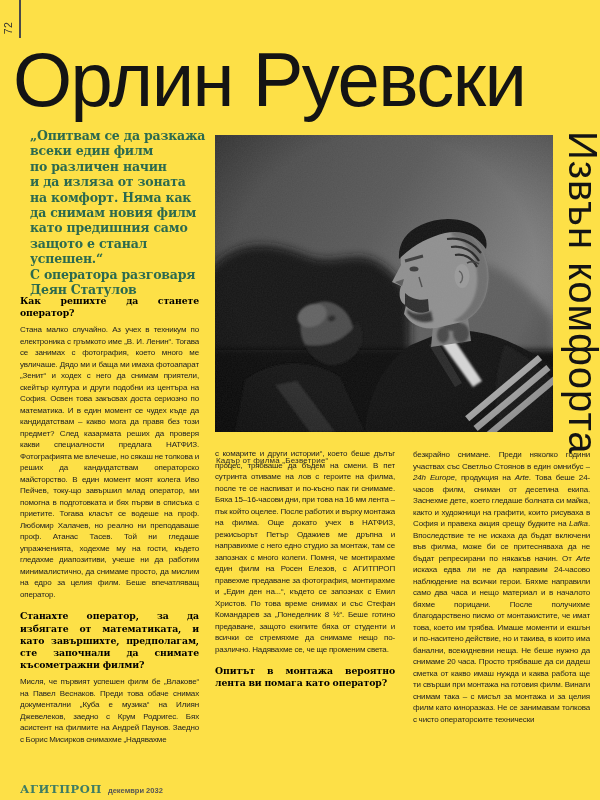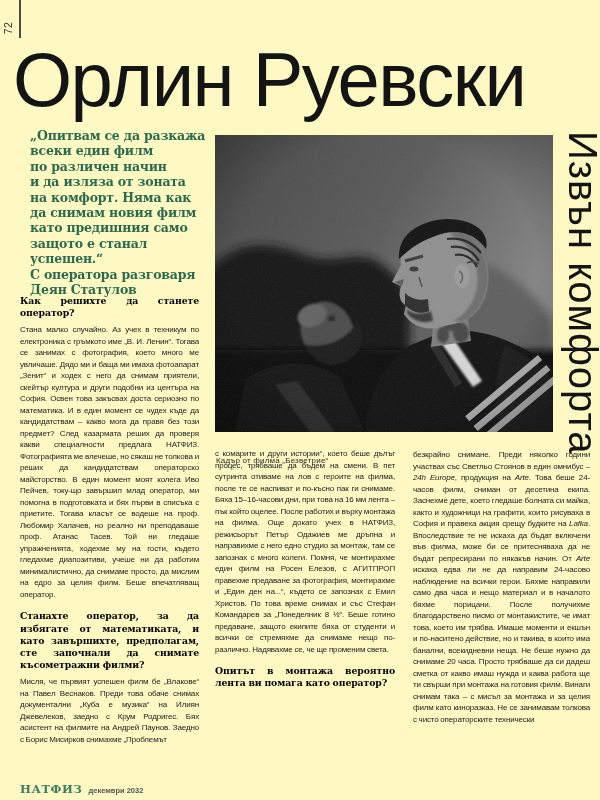--- a/index.html
+++ b/index.html
@@ -1,17 +1,17 @@
 <!DOCTYPE html>
 <html lang="bg"><head>
 <meta charset="utf-8">
 <style>
   html,body{margin:0;padding:0;background:#e8e8e8;}
   .page{
-    position:relative;width:600px;height:800px;background:#fef9c3;
+    position:relative;width:600px;height:800px;background:#fde047;
     overflow:hidden;font-family:"Liberation Sans",sans-serif;color:#1b1b1b;
   }
   .corner-rule{position:absolute;left:19px;top:0;width:2px;height:38px;background:#4a4a4a;}
   .page-num{
     position:absolute;left:-4px;top:22px;width:24px;text-align:center;
     transform:rotate(-90deg);font-size:10.5px;color:#2f2f2f;letter-spacing:0.5px;
   }
   .title{
     position:absolute;left:13px;top:36px;margin:0;width:590px;
     font-size:76px;font-weight:400;letter-spacing:-1.5px;color:#141414;white-space:nowrap;
@@ -158,27 +158,27 @@
   </div>
 
   <h2 class="vertical-headline">Извън комфорта</h2>
 
   <div class="caption">Кадър от филма „Безветрие“</div>
 
   <div class="col col-left">
       <h3>Как решихте да станете оператор?</h3>
       <p>Стана малко случайно. Аз учех в техникум по електроника с гръмкото име „В. И. Ленин“. Тогава се занимах с фотография, което много ме увличаше. Дядо ми и баща ми имаха фотоапарат „Зенит“ и ходех с него да снимам приятели, скейтър култура и други подобни из центъра на София. Освен това закъсвах доста сериозно по математика. И в един момент се чудех къде да кандидатствам – какво мога да правя без този предмет? След казармата реших да проверя какви специалности предлага НАТФИЗ. Фотографията ме влечеше, но сякаш не толкова и реших да кандидатствам операторско майсторство. В един момент моят колега Иво Пейчев, току-що завършил млад оператор, ми помогна в подготовката и бях първи в списъка с приетите. Тогава класът се водеше на проф. Любомир Халачев, но реално ни преподаваше проф. Атанас Тасев. Той ни гледаше упражненията, ходехме му на гости, където гледахме диапозитиви, учеше ни да работим минималистично, да снимаме просто, да мислим на едро за целия филм. Беше впечатляващ оператор.</p>
       <h3>Станахте оператор, за да избягате от математиката, и като завършихте, предполагам, сте започнали да снимате късометражни филми?</h3>
-      <p>Мисля, че първият успешен филм бе „Влакове“ на Павел Веснаков. Преди това обаче снимах документални „Куба е музика“ на Илиян Джевелеков, заедно с Крум Родригес. Бях асистент на филмите на Андрей Паунов. Заедно с Борис Мисирков снимахме „Проблемът</p>
+      <p>Мисля, че първият успешен филм бе „Влакове“ на Павел Веснаков. Преди това обаче снимах документални „Куба е музика“ на Илиян Джевелеков, заедно с Крум Родригес. Бях асистент на филмите на Андрей Паунов. Заедно с Борис Мисирков снимахме „Надявахме</p>
     </div>
   <div class="col col-middle">
       <p>с комарите и други истории“, което беше дълъг процес, трябваше да бъдем на смени. В пет сутринта отиваме на лов с героите на филма, после те се наспиват и по-късно пак ги снимаме. Бяха 15–16-часови дни, при това на 16 мм лента – пък който оцелее. После работих и върху монтажа на филма. Още докато учех в НАТФИЗ, режисьорът Петър Одажиев ме дръпна и направихме с него едно студио за монтаж, там се запознах с много колеги. Помня, че монтирахме един филм на Росен Елезов, с АГИТПРОП правехме предаване за фотография, монтирахме и „Един ден на...“, където се запознах с Емил Христов. По това време снимах и със Стефан Командарев за „Понеделник 8 ½“. Беше готино предаване, защото екипите бяха от студенти и всички се стремяхме да снимаме нещо по-различно. Надявахме се, че ще променим света.</p>
       <h3>Опитът в монтажа вероятно лента ви помага като оператор?</h3>
     </div>
   <div class="col col-right">
       <p>безкрайно снимане. Преди няколко години участвах със Светльо Стоянов в един омнибус – <i>24h Europe</i>, продукция на <i>Arte</i>. Това беше 24-часов филм, сниман от десетина екипа. Заснехме дете, което гледаше болната си майка, както и художници на графити, които рисуваха в София и правеха акция срещу будките на <i>Lafka</i>. Впоследствие те не искаха да бъдат включени във филма, може би се притесняваха да не бъдат репресирани по някакъв начин. От <i>Arte</i> искаха едва ли не да направим 24-часово наблюдение на всички герои. Бяхме направили само два часа и нещо материал и в началото бяхме порицани. После получихме благодарствено писмо от монтажистите, че имат това, което им трябва. Имаше моменти и екшън и по-наситено действие, но и такива, в които има банални, всекидневни неща. Не беше нужно да снимаме 20 часа. Просто трябваше да си дадеш сметка от какво имаш нужда и каква работа ще ти свърши при монтажа на готовия филм. Винаги снимам така – с мисъл за монтажа и за целия филм като киноразказ. Не се занимавам толкова с чисто операторските технически</p>
     </div>
 
   <div class="footer">
-    <span class="footer-mag">НАТФИЗ</span><span class="footer-issue">декември 2032</span>
+    <span class="footer-mag">АГИТПРОП</span><span class="footer-issue">декември 2032</span>
   </div>
 
 </div>
 
 </body></html>

